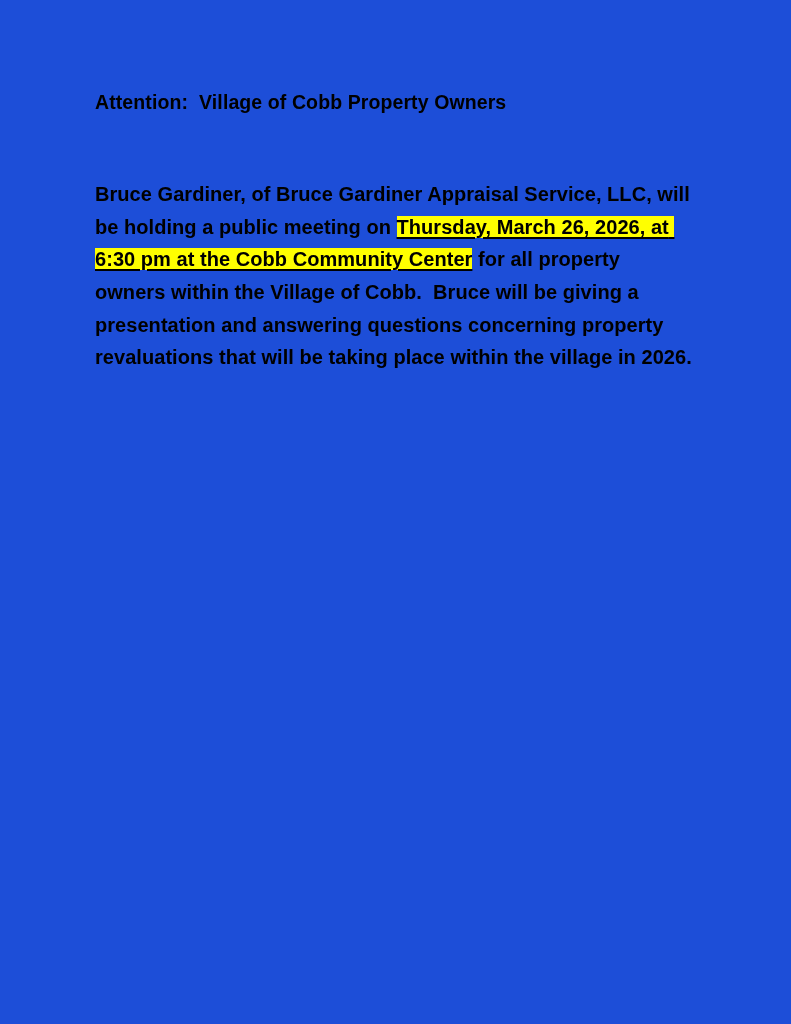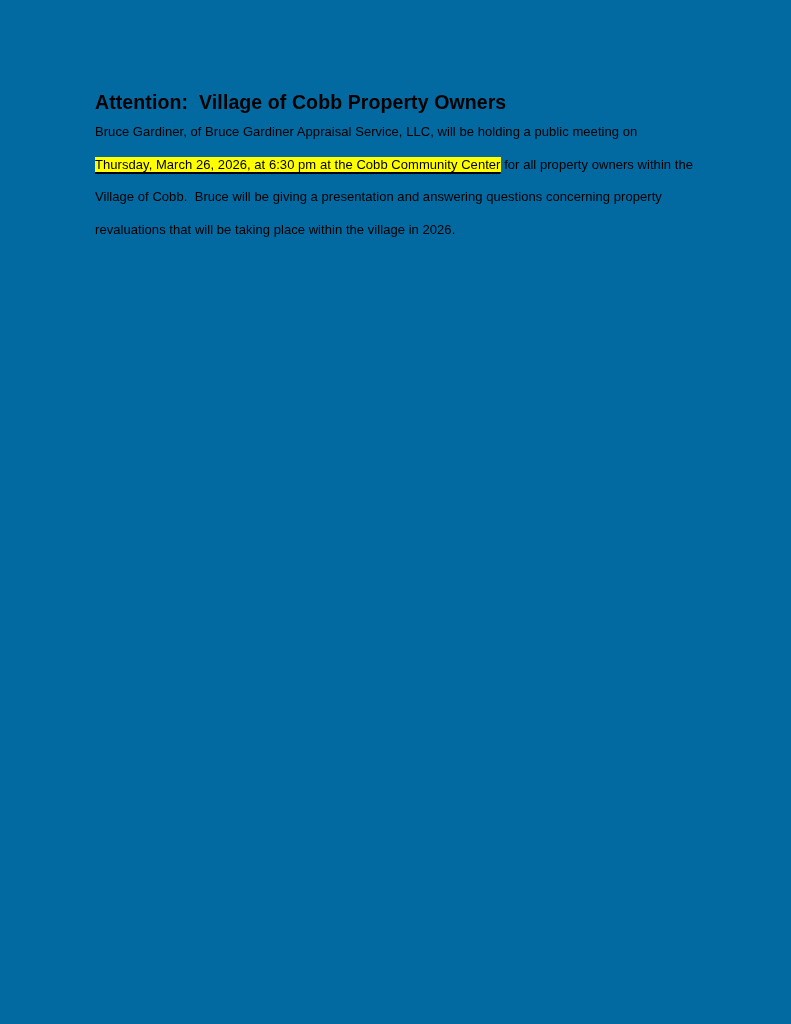--- a/index.html
+++ b/index.html
@@ -11,35 +11,36 @@
     width: 791px;
     height: 1024px;
     font-family: "Liberation Sans", sans-serif;
     color: #000000;
     overflow: hidden;
   }
   .page {
     position: relative;
     width: 791px;
     height: 1024px;
-    background: #0369a1;
+    background: #1d4ed8;
     box-sizing: border-box;
     padding: 88px 95px 0 95px;
   }
   .heading {
     font-size: 19.5px;
     font-weight: bold;
     line-height: 1.45;
     letter-spacing: 0.1px;
     margin: 0;
     white-space: pre;
   }
   .body-block {
-    font-size: 13px;
-    font-weight: normal;
+    margin-top: 62px;
+    font-size: 20px;
+    font-weight: bold;
     line-height: 32.6px;
     letter-spacing: 0.05px;
     max-width: 600px;
   }
   .hl {
     background-color: #ffff00;
     text-decoration: underline;
     text-decoration-thickness: 1.5px;
     text-underline-offset: 2.5px;
   }

